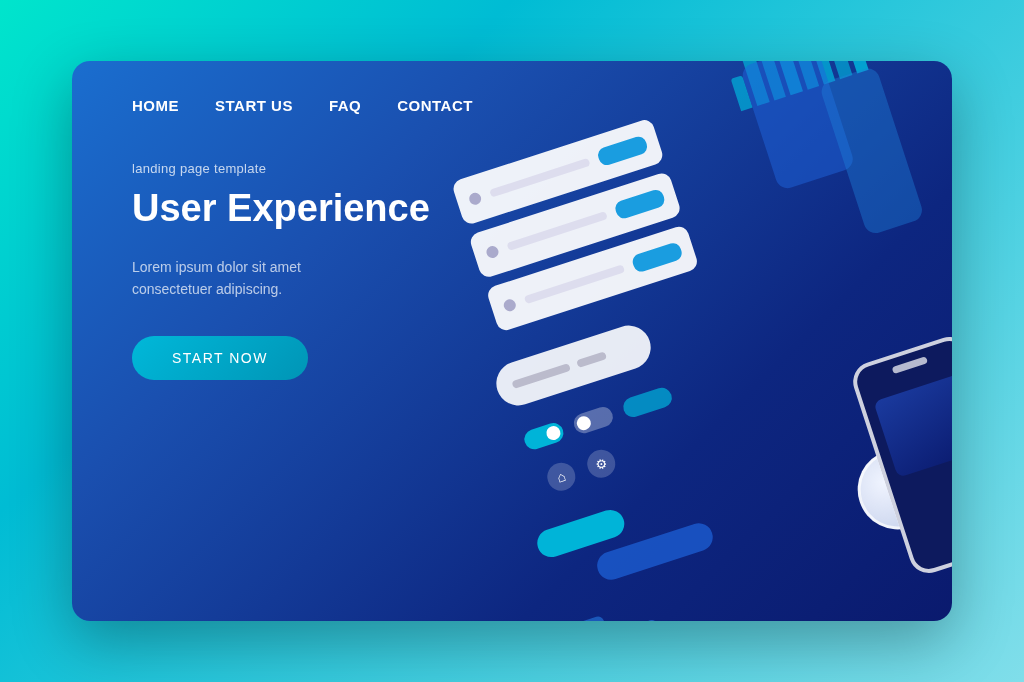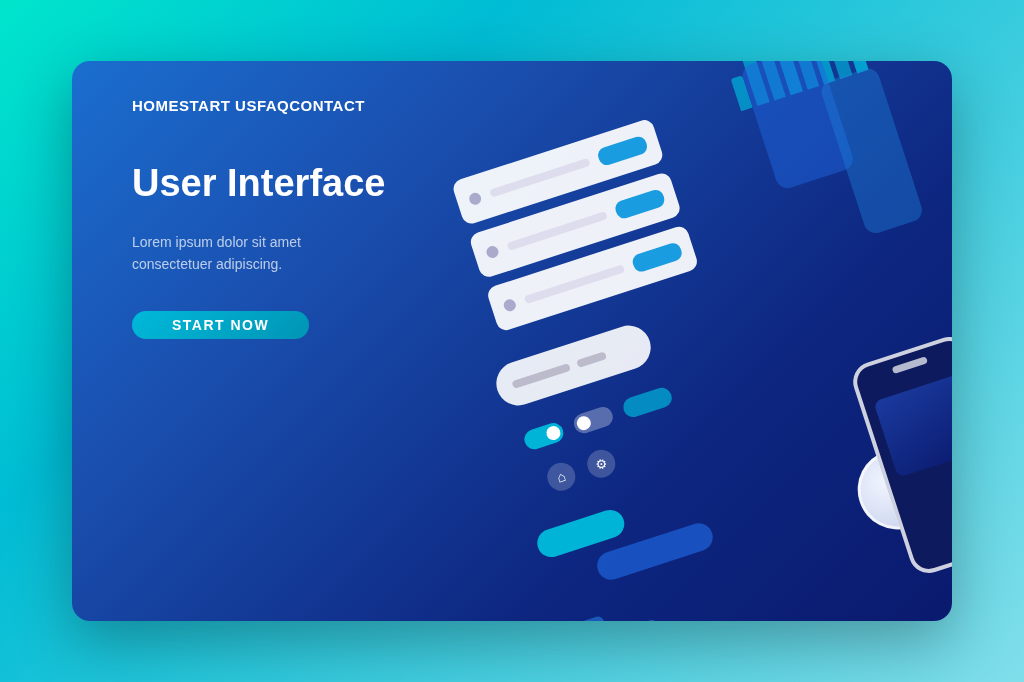--- a/index.html
+++ b/index.html
@@ -21,20 +21,21 @@
       position: relative;
       overflow: hidden;
       box-shadow: 0 20px 60px rgba(0,0,0,0.3);
     }
     
     .nav {
       position: absolute;
       top: 36px;
       left: 60px;
       display: flex;
+      gap: 36px;
       z-index: 10;
     }
     .nav-item {
       color: #fff;
       font-size: 15px;
       font-weight: 600;
       letter-spacing: 0.5px;
       cursor: pointer;
       text-decoration: none;
     }
@@ -63,23 +64,23 @@
       color: rgba(255,255,255,0.7);
       font-size: 14px;
       line-height: 1.6;
       margin-bottom: 36px;
     }
     .btn-start {
       display: inline-block;
       background: linear-gradient(135deg, #00b8d9, #0095b6);
       color: #fff;
       font-size: 14px;
-      font-weight: 700;
+      font-weight: 400;
       letter-spacing: 1.5px;
-      padding: 6px 40px;
+      padding: 14px 40px;
       border-radius: 30px;
       cursor: pointer;
       border: none;
       text-transform: uppercase;
     }
 
     
     .float-group {
       position: absolute;
       right: 0;
@@ -95,22 +96,23 @@
 <div class="card">
 
   <nav class="nav">
     <a class="nav-item">HOME</a>
     <a class="nav-item">START US</a>
     <a class="nav-item">FAQ</a>
     <a class="nav-item">CONTACT</a>
   </nav>
 
   <div class="hero">
+    <div class="hero-sub">landing page template</div>
     <div class="hero-title">
-      <span>User Interface</span><br>
+      <span>User Experience</span><br>
     </div>
     <div class="hero-desc">Lorem ipsum dolor sit amet<br>consectetuer adipiscing.</div>
     <button class="btn-start">START NOW</button>
   </div>
 
   <div class="float-group">
 
     <div style="position:absolute; top:10px; right:10px; width:150px; height:100px; display:flex; align-items:flex-end; gap:5px; padding:8px;">
       <div style="flex:1; height:40%; background:rgba(0,180,220,0.7); border-radius:3px 3px 0 0;"></div>
       <div style="flex:1; height:70%; background:rgba(0,180,220,0.7); border-radius:3px 3px 0 0;"></div>

